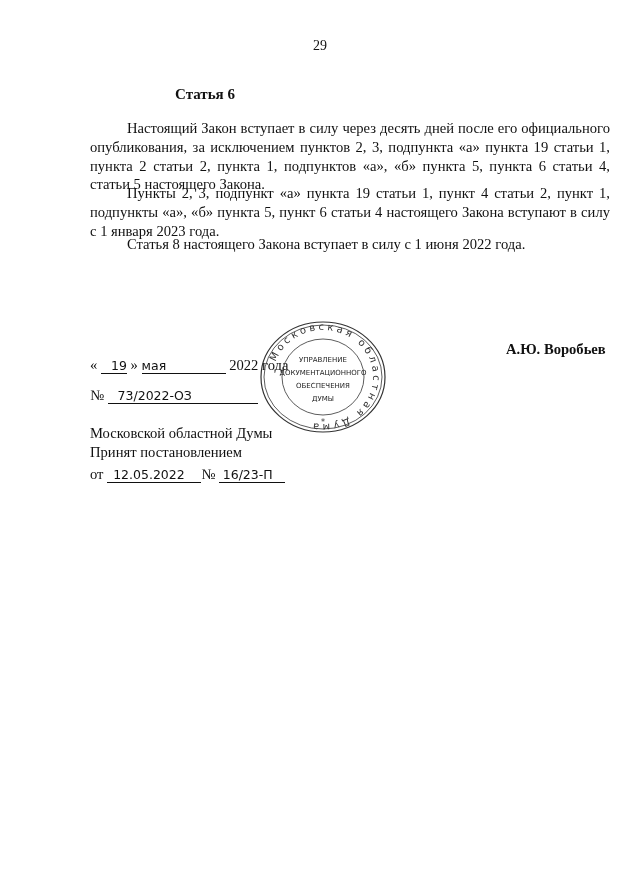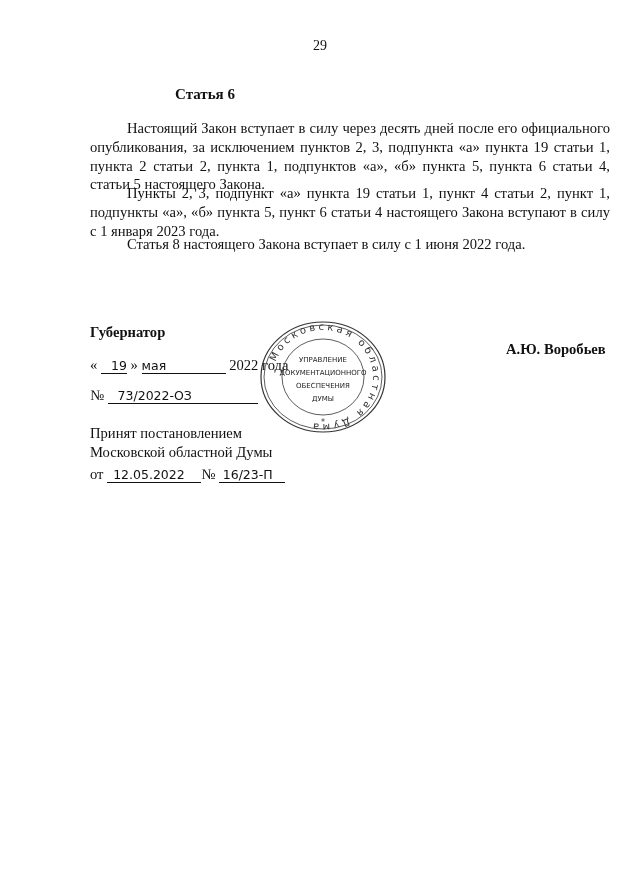--- a/index.html
+++ b/index.html
@@ -35,21 +35,20 @@
   <p class="para">Настоящий Закон вступает в силу через десять дней после его официального опубликования, за исключением пунктов 2, 3, подпункта «а» пункта 19 статьи 1, пункта 2 статьи 2, пункта 1, подпунктов «а», «б» пункта 5, пункта 6 статьи 4, статьи 5 настоящего Закона.</p>
 </div>
 <div class="abs body-text p2">
   <p class="para">Пункты 2, 3, подпункт «а» пункта 19 статьи 1, пункт 4 статьи 2, пункт 1, подпункты «а», «б» пункта 5, пункт 6 статьи 4 настоящего Закона вступают в силу с 1 января 2023 года.</p>
 </div>
 <div class="abs body-text p3" style="top:235px;">
   <p class="para">Статья 8 настоящего Закона вступает в силу с 1 июня 2022 года.</p>
 </div>
 
 <div class="abs gov">
-  <div>Губернатор</div>
 </div>
 
 <div class="abs signer">А.Ю. Воробьев</div>
 
 <div class="abs date-line">
   <span>«</span>
   <span class="u" style="width:26px;text-align:right;">19</span>
   <span>»</span>
   <span class="u" style="width:84px;">мая</span>
   <span>2022 года</span>
@@ -73,21 +72,21 @@
     </text>
     <text x="65" y="42" text-anchor="middle" font-family="DejaVu Sans, sans-serif" font-size="7" fill="#222">УПРАВЛЕНИЕ</text>
     <text x="65" y="55" text-anchor="middle" font-family="DejaVu Sans, sans-serif" font-size="7" fill="#222">ДОКУМЕНТАЦИОННОГО</text>
     <text x="65" y="68" text-anchor="middle" font-family="DejaVu Sans, sans-serif" font-size="7" fill="#222">ОБЕСПЕЧЕНИЯ</text>
     <text x="65" y="81" text-anchor="middle" font-family="DejaVu Sans, sans-serif" font-size="7" fill="#222">ДУМЫ</text>
     <text x="65" y="105" text-anchor="middle" font-family="DejaVu Sans, sans-serif" font-size="8" fill="#333">*</text>
   </svg>
 </div>
 
 <div class="abs adopted">
+  <div>Московской областной Думы</div>
   <div>Принят постановлением</div>
-  <div>Московской областной Думы</div>
 </div>
 
 <div class="abs ref-line">
   <span>от</span>
   <span class="u" style="width:88px;padding-left:6px;margin-top:10px;">12.05.2022</span><span>№</span>
   <span class="u" style="width:62px;padding-left:4px;">16/23-П</span>
 </div>
 
 </body></html>

